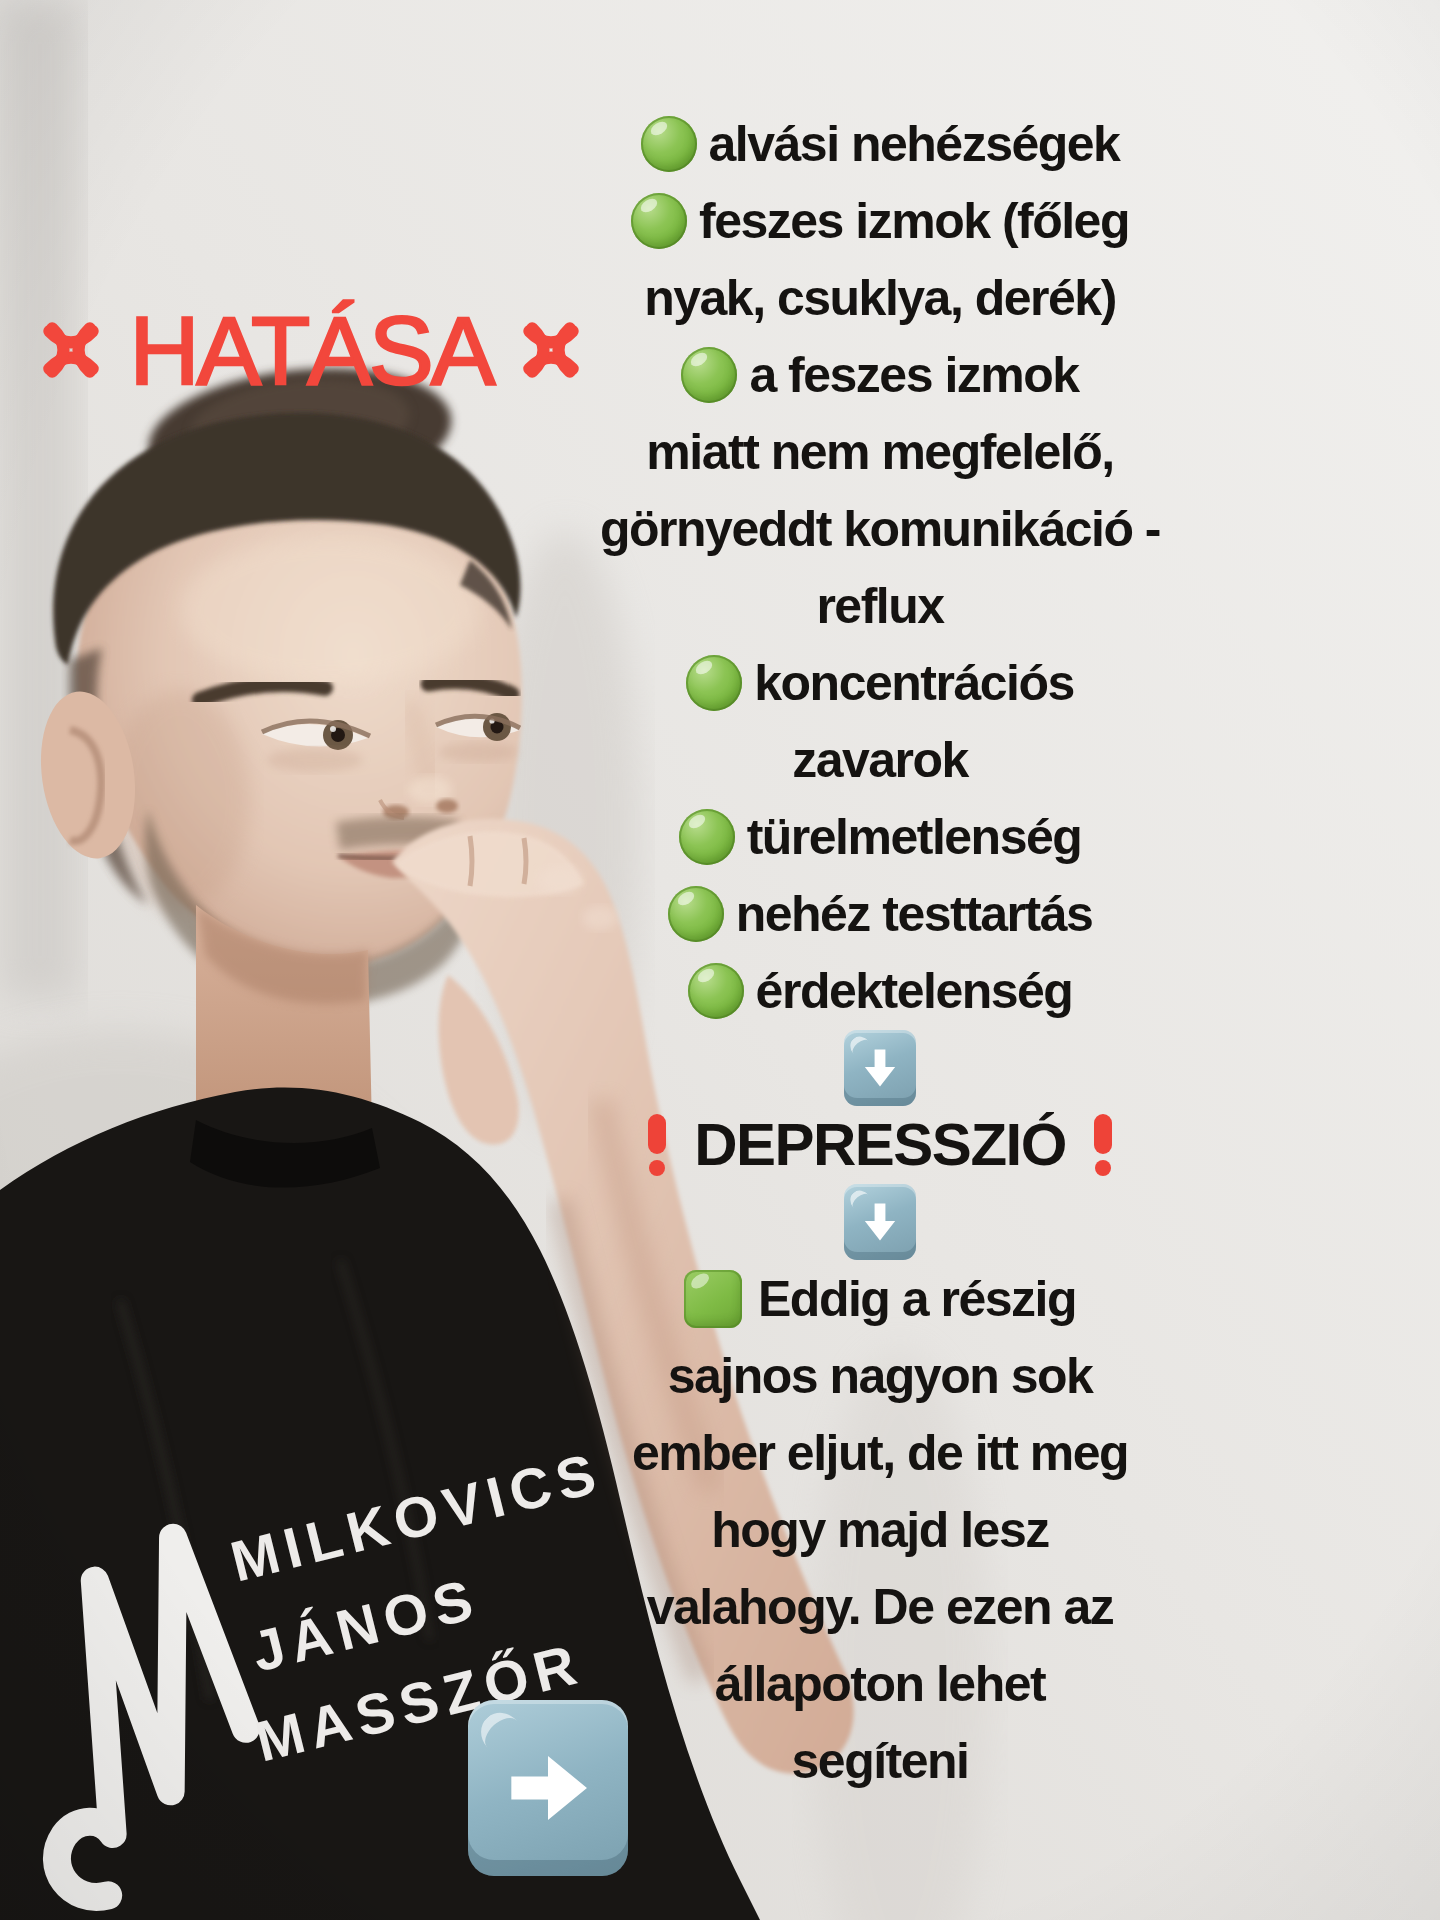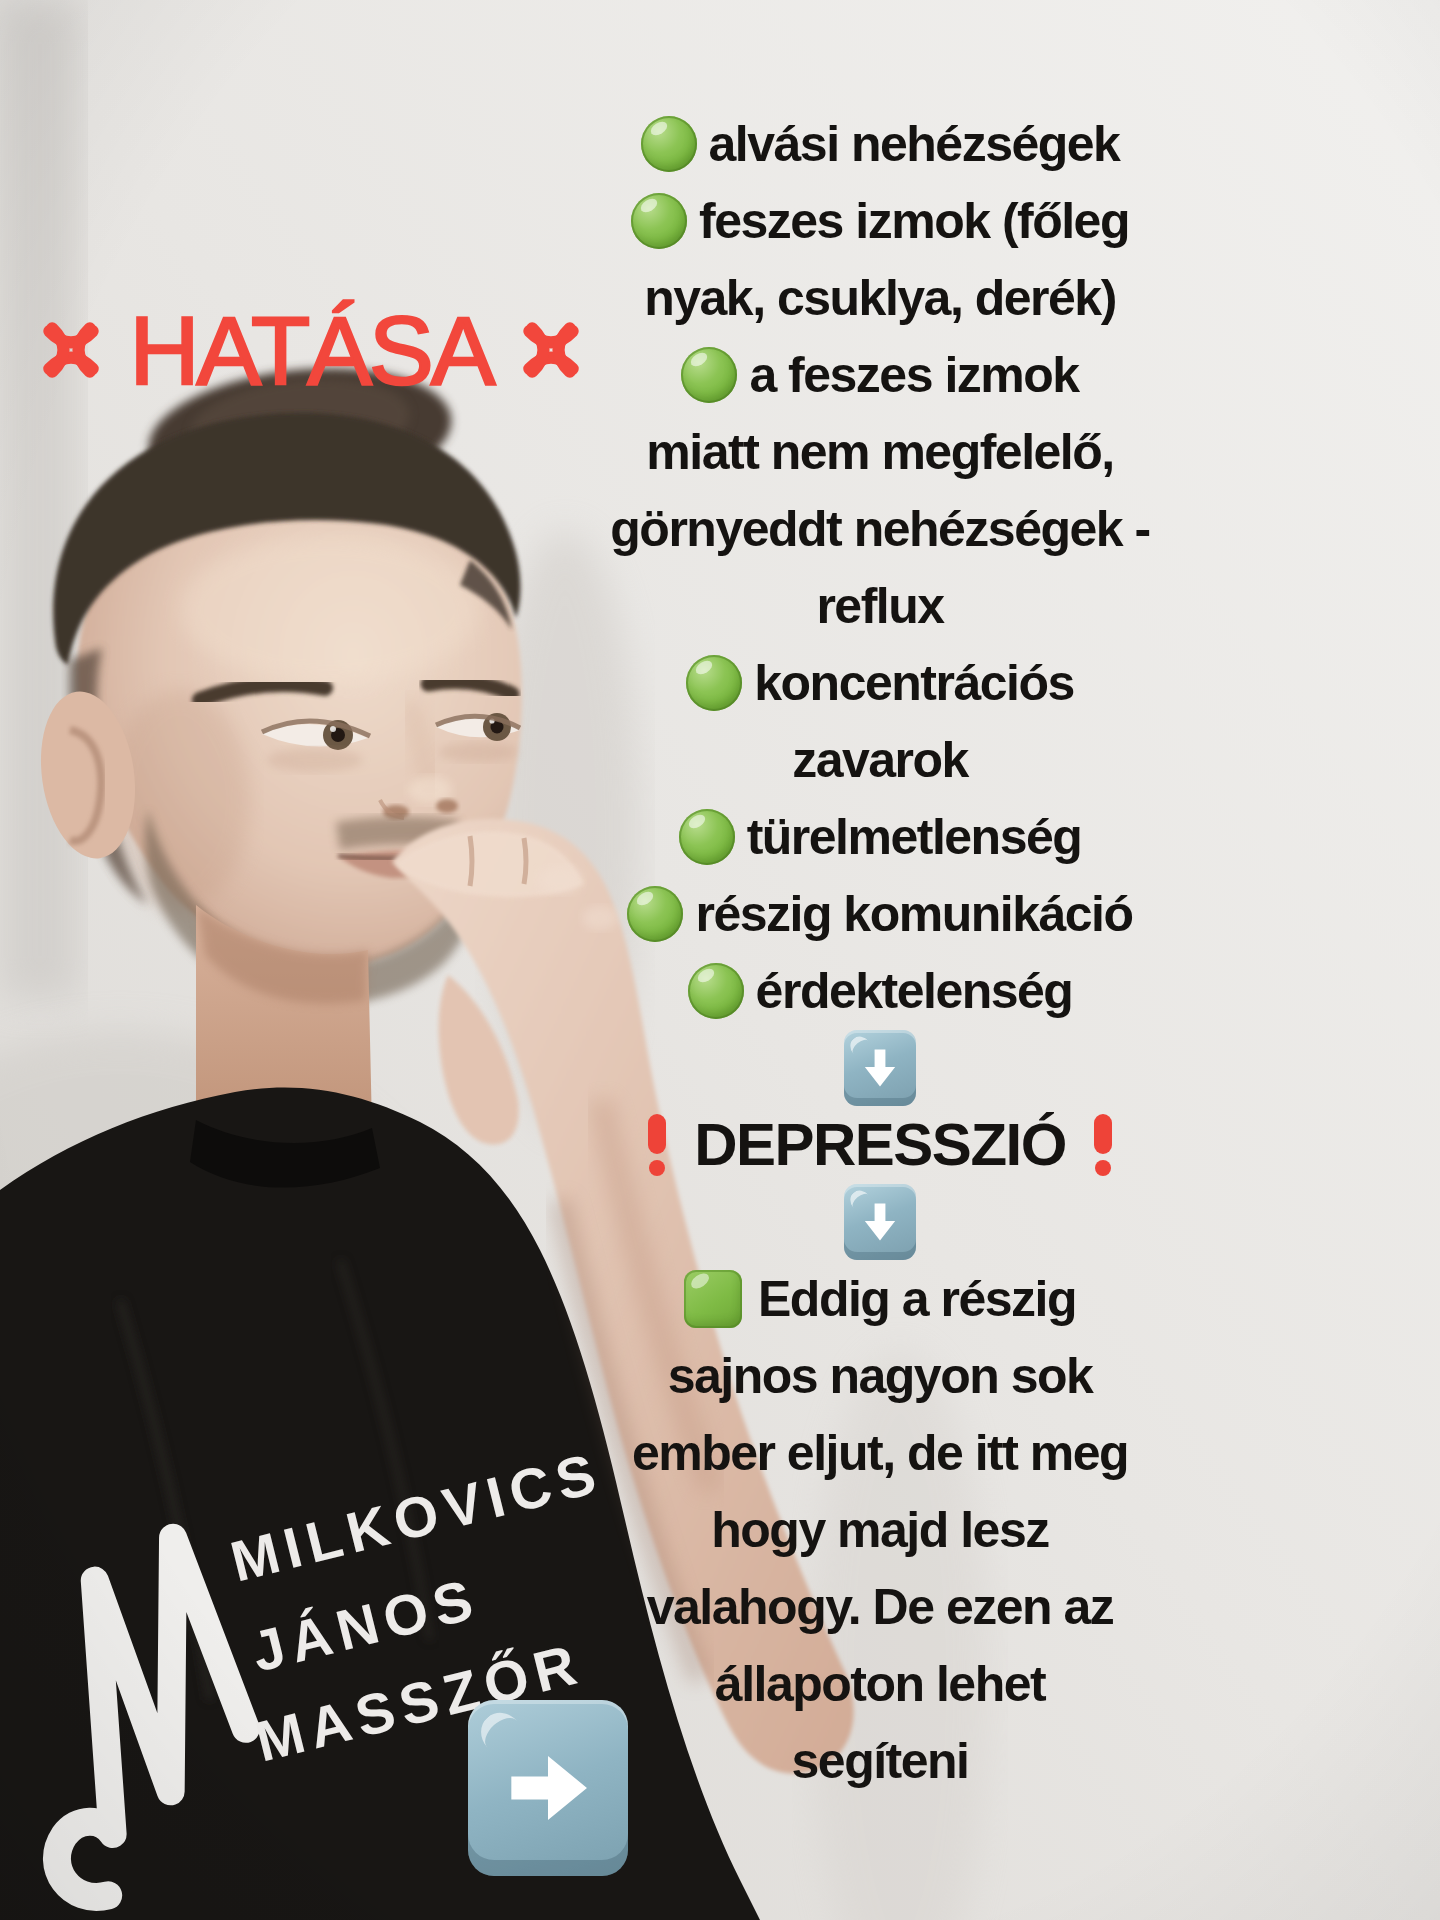--- a/index.html
+++ b/index.html
@@ -245,39 +245,39 @@
         <span class="txt">nyak, csuklya, derék)</span>
       </div>
       <div class="row">
         <span class="gc"></span>
         <span class="txt">a feszes izmok</span>
       </div>
       <div class="row">
         <span class="txt">miatt nem megfelelő,</span>
       </div>
       <div class="row">
-        <span class="txt">görnyeddt nehézségek -</span>
+        <span class="txt">görnyeddt komunikáció -</span>
       </div>
       <div class="row">
         <span class="txt">reflux</span>
       </div>
       <div class="row">
         <span class="gc"></span>
         <span class="txt">koncentrációs</span>
       </div>
       <div class="row">
         <span class="txt">zavarok</span>
       </div>
       <div class="row">
         <span class="gc"></span>
         <span class="txt">türelmetlenség</span>
       </div>
       <div class="row">
         <span class="gc"></span>
-        <span class="txt">részig komunikáció</span>
+        <span class="txt">nehéz testtartás</span>
       </div>
       <div class="row">
         <span class="gc"></span>
         <span class="txt">érdektelenség</span>
       </div>
       <div class="row">
         <span class="down-arrow">
           <svg width="52" height="52" viewBox="0 0 48 48">
             <path d="M19 7 H29 V23 H38 L24 41 L10 23 H19 Z" fill="#ffffff"></path>
           </svg>

